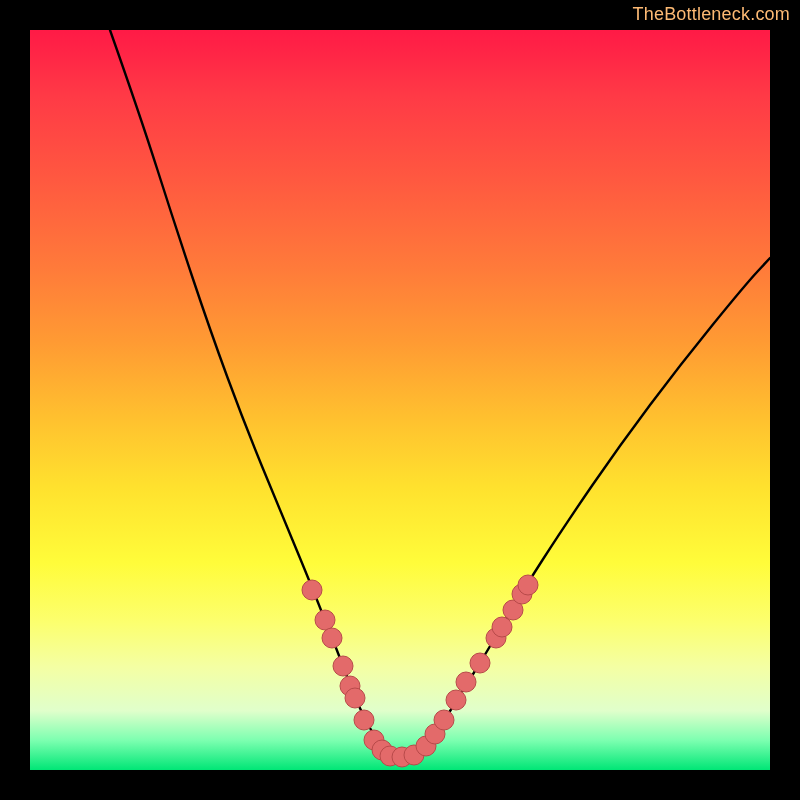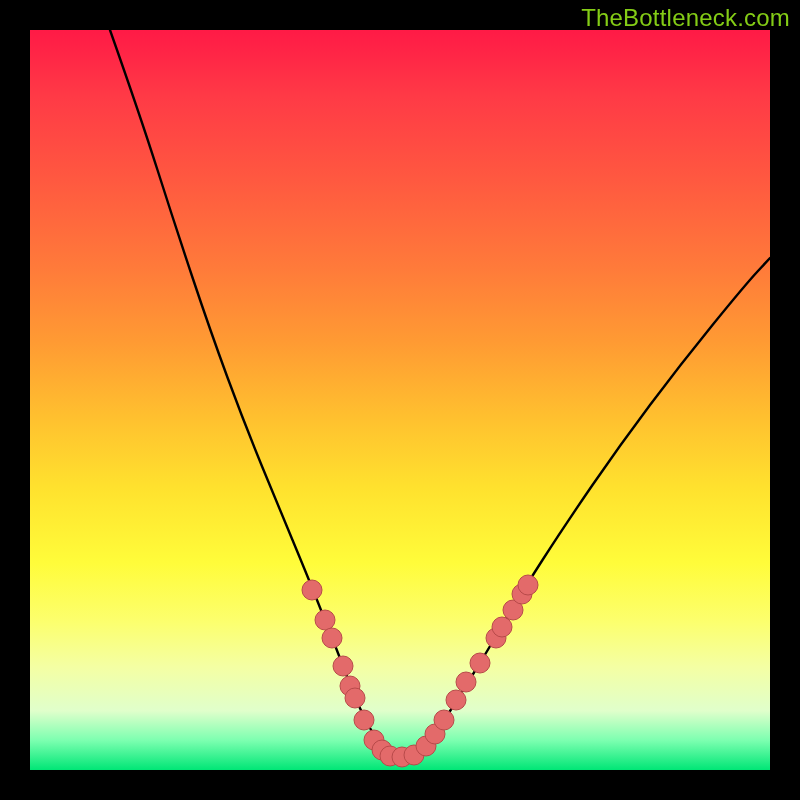--- a/index.html
+++ b/index.html
@@ -59,22 +59,22 @@
   }
   .marker {
     fill: #e36a6a;
     stroke: #b84a4a;
     stroke-width: 1;
   }
   .watermark {
     position: absolute;
     top: 4px;
     right: 10px;
-    color: #84cc16;
-    font-size: 24px;
+    color: #fdba74;
+    font-size: 18px;
     font-weight: 500;
     letter-spacing: 0.2px;
     user-select: none;
   }
 </style>
 </head>
 <body>
 
 <div class="frame">
 

